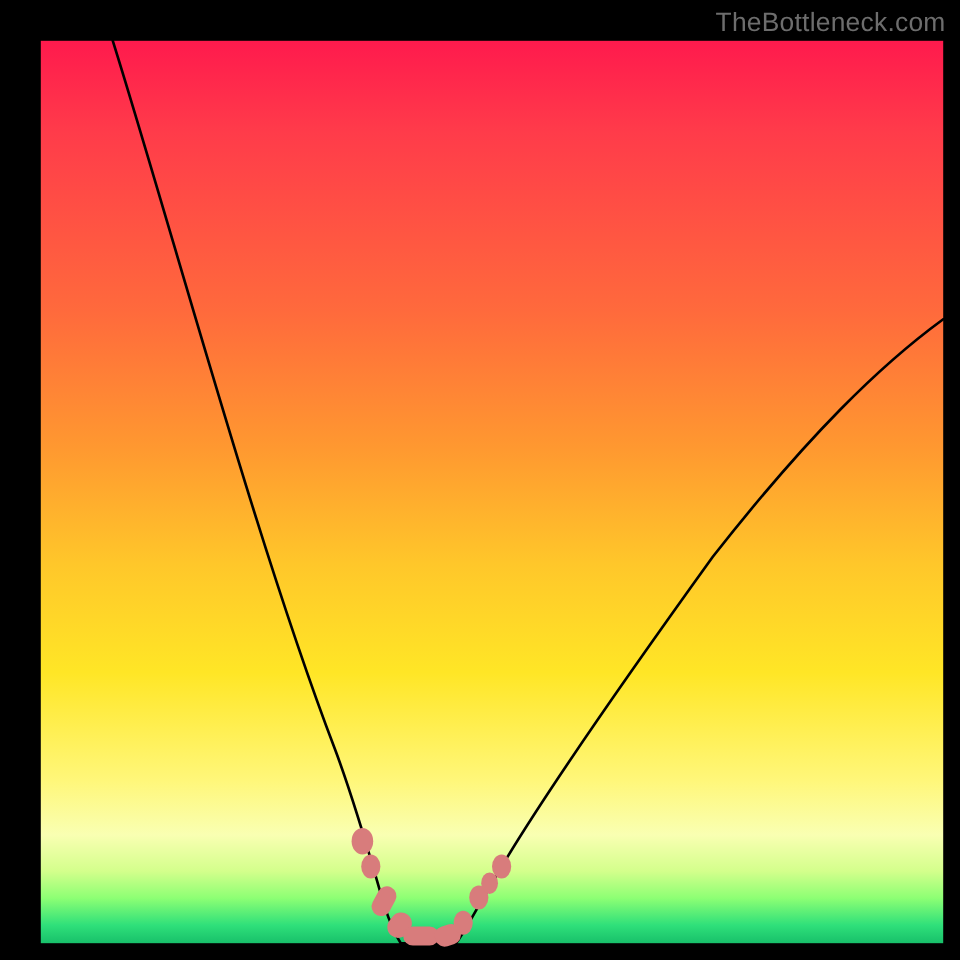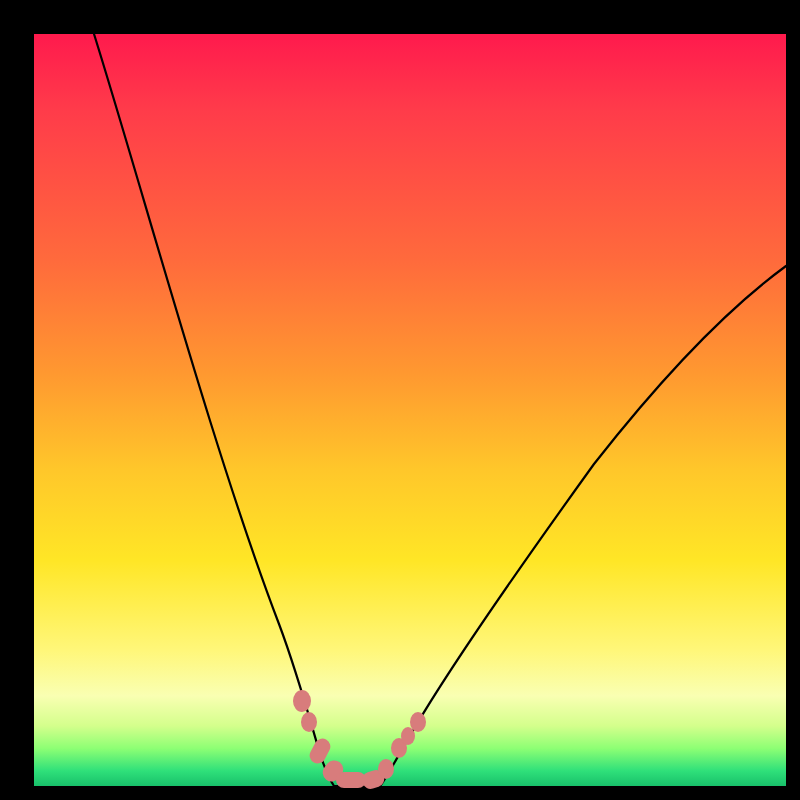--- a/index.html
+++ b/index.html
@@ -102,13 +102,14 @@
       <rect class="marker-long" x="290" y="726" width="18" height="22" rx="9" transform="rotate(38 299 737)"></rect>
       <rect class="marker-long" x="302" y="738" width="30" height="16" rx="8"></rect>
       <rect class="marker-long" x="328" y="737" width="22" height="17" rx="8" transform="rotate(-18 339 745)"></rect>
 
       <ellipse class="marker" cx="352" cy="735" rx="8" ry="10"></ellipse>
       <ellipse class="marker" cx="365" cy="714" rx="8" ry="10"></ellipse>
       <ellipse class="marker" cx="374" cy="702" rx="7" ry="9"></ellipse>
       <ellipse class="marker" cx="384" cy="688" rx="8" ry="10"></ellipse>
     </svg>
   </div>
+  <div class="watermark">TheBottleneck.com</div>
 </div>
 
 </body></html>

